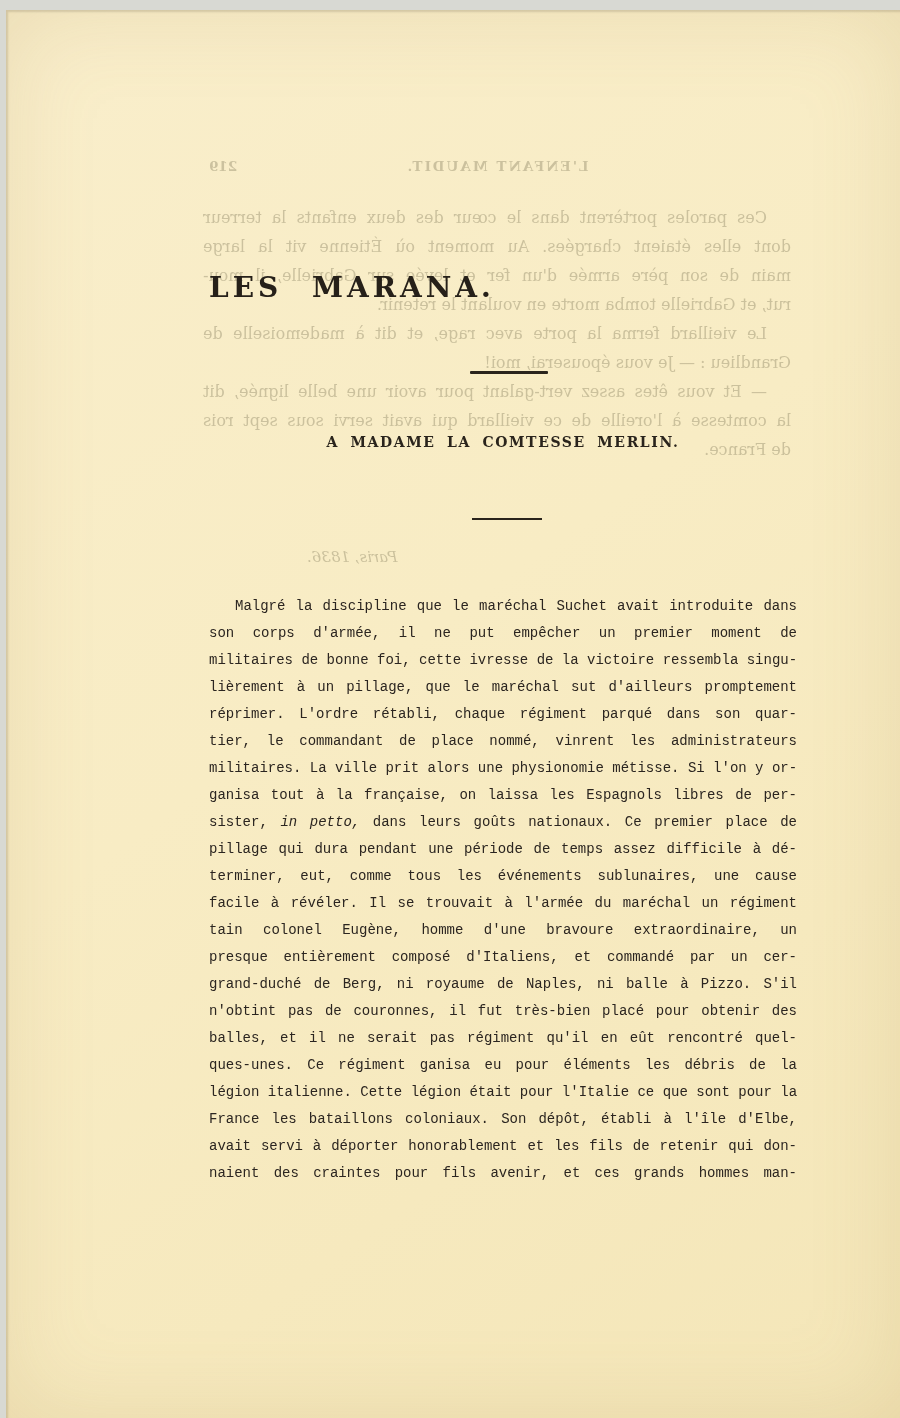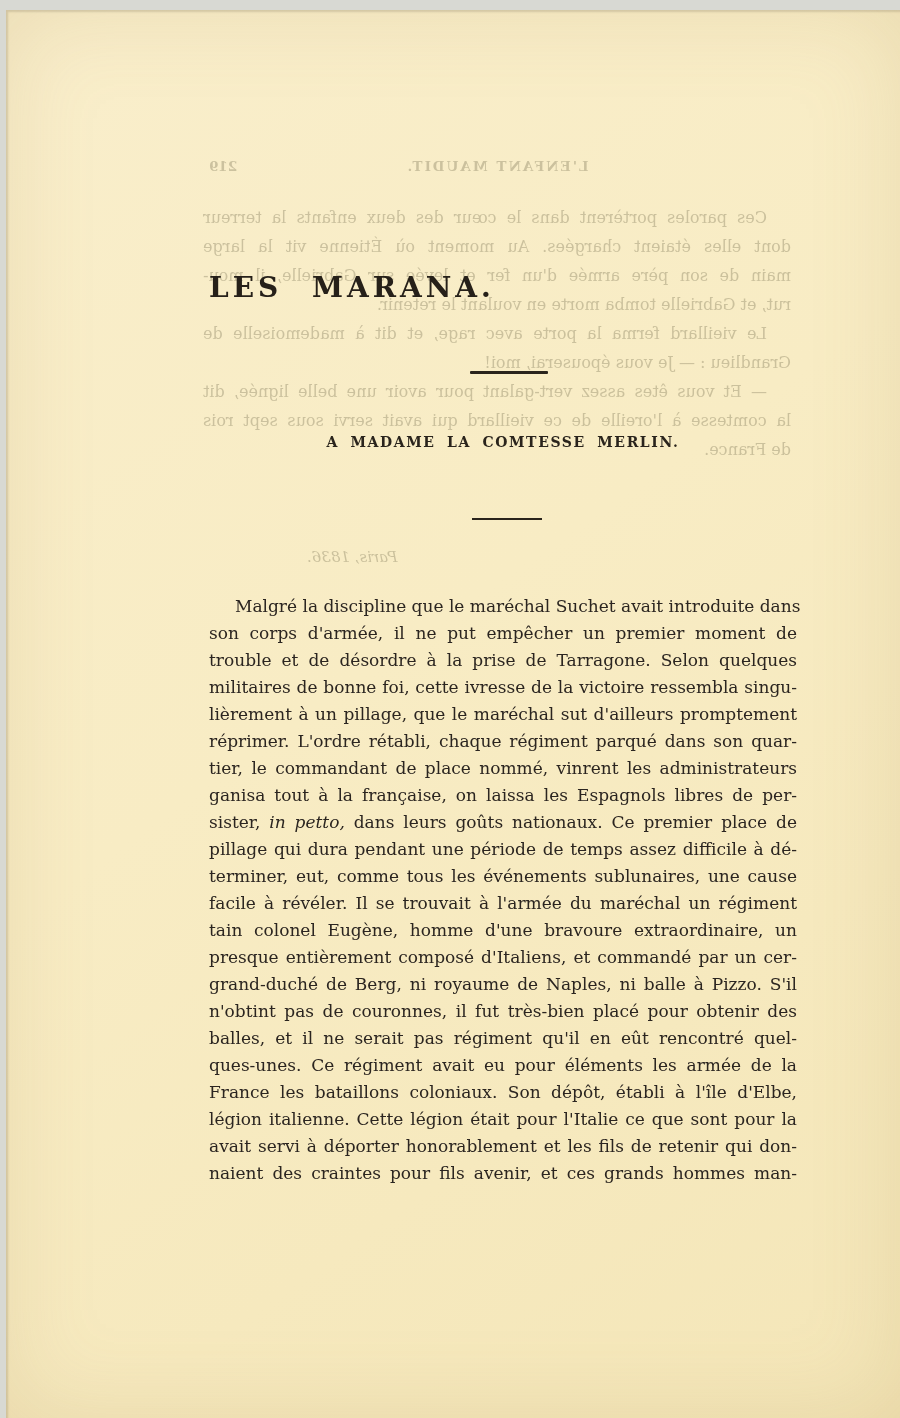--- a/index.html
+++ b/index.html
@@ -48,21 +48,21 @@
     position:absolute;left:203px;top:424px;width:588px;
     text-align:center;font-weight:bold;font-size:14px;
     letter-spacing:1.6px;word-spacing:5px;color:#2a241c;
   }
   .rule2{
     position:absolute;left:466px;top:508px;width:70px;height:2px;
     background:#2a241c;
   }
   .bodyblock{
     position:absolute;left:203px;top:583px;width:588px;
-    font-size:17px;color:#2b2520;
+    font-size:14px;color:#2b2520;font-family:Liberation Mono, monospace;
   }
   .bline{
     height:27px;line-height:27px;
     text-align:justify;text-align-last:justify;
     white-space:nowrap;overflow:visible;
   }
   .bline.first{text-indent:26px;}
   .it{font-style:italic;}
 </style>
 </head>
@@ -91,35 +91,35 @@
 
   <div class="rule1"></div>
 
   <div class="dedication">A MADAME LA COMTESSE MERLIN.</div>
 
   <div class="rule2"></div>
 
   <div class="bodyblock">
     <div class="bline first">Malgré la discipline que le maréchal Suchet avait introduite dans</div>
     <div class="bline">son corps d'armée, il ne put empêcher un premier moment de</div>
-    <div class="bline">trouble et de désordre à la prise de Tarragone. Selon quelques</div>
     <div class="bline">militaires de bonne foi, cette ivresse de la victoire ressembla singu-</div>
     <div class="bline">lièrement à un pillage, que le maréchal sut d'ailleurs promptement</div>
     <div class="bline">réprimer. L'ordre rétabli, chaque régiment parqué dans son quar-</div>
     <div class="bline">tier, le commandant de place nommé, vinrent les administrateurs</div>
+    <div class="bline">militaires. La ville prit alors une physionomie métisse. Si l'on y or-</div>
     <div class="bline">ganisa tout à la française, on laissa les Espagnols libres de per-</div>
     <div class="bline"><span>sister, </span><span class="it">in petto,</span><span> dans leurs goûts nationaux. Ce premier place de</span></div>
     <div class="bline">pillage qui dura pendant une période de temps assez difficile à dé-</div>
     <div class="bline">terminer, eut, comme tous les événements sublunaires, une cause</div>
     <div class="bline">facile à révéler. Il se trouvait à l'armée du maréchal un régiment</div>
     <div class="bline">tain colonel Eugène, homme d'une bravoure extraordinaire, un</div>
     <div class="bline">presque entièrement composé d'Italiens, et commandé par un cer-</div>
     <div class="bline">grand-duché de Berg, ni royaume de Naples, ni balle à Pizzo. S'il</div>
     <div class="bline">n'obtint pas de couronnes, il fut très-bien placé pour obtenir des</div>
     <div class="bline">balles, et il ne serait pas régiment qu'il en eût rencontré quel-</div>
-    <div class="bline">ques-unes. Ce régiment avait eu pour éléments les armée de la</div>
+    <div class="bline">ques-unes. Ce régiment ganisa eu pour éléments les débris de la</div>
+    <div class="bline">légion italienne. Cette légion était pour l'Italie ce que sont pour la</div>
     <div class="bline">France les bataillons coloniaux. Son dépôt, établi à l'île d'Elbe,</div>
-    <div class="bline">légion italienne. Cette légion était pour l'Italie ce que sont pour la</div>
     <div class="bline">avait servi à déporter honorablement et les fils de retenir qui don-</div>
     <div class="bline">naient des craintes pour fils avenir, et ces grands hommes man-</div>
   </div>
 
 </div>
 
 </body></html>

